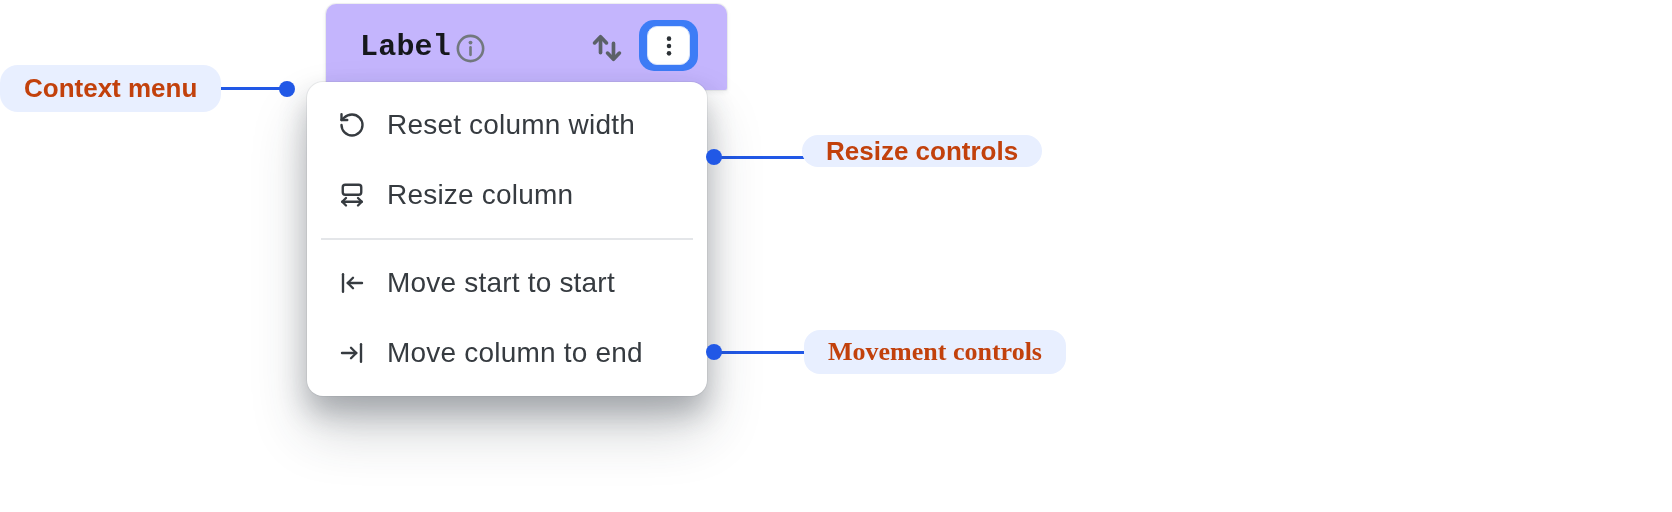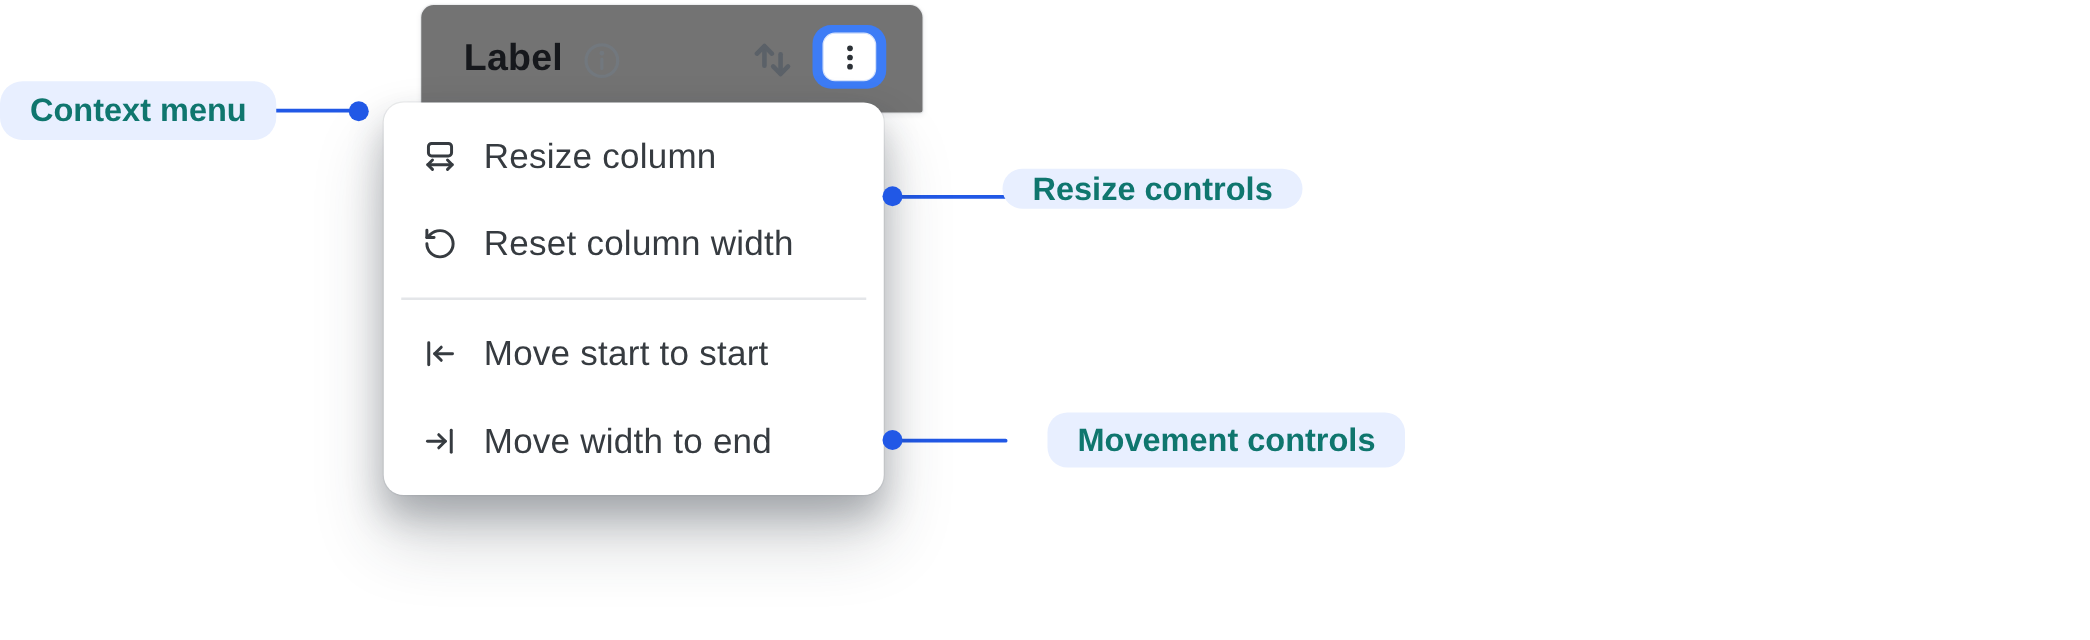--- a/index.html
+++ b/index.html
@@ -5,23 +5,24 @@
   * { margin:0; padding:0; box-sizing:border-box; }
   html,body { background:#fff; }
   .canvas {
     position:relative; width:1672px; height:512px; overflow:hidden;
     background:#ffffff;
     font-family:"Liberation Sans","DejaVu Sans",sans-serif;
   }
 
   
   .col-header {
-    position:absolute; left:337px; top:4px; width:401px; height:86px;
-    background:#737373; border-radius:10px 10px 2px 2px;
+    position:absolute; left:326px; top:4px; width:401px; height:86px;
+    background:#c4b5fd; border-radius:10px 10px 2px 2px;
     box-shadow:0 0 0 1px rgba(120,130,140,.10), 0 2px 5px rgba(30,40,50,.08);
+    font-family:Liberation Mono, monospace;
   }
   .col-header .hdr-label {
     position:absolute; left:34px; top:0; height:86px; line-height:86px;
     font-size:30px; font-weight:600; color:#16181c; letter-spacing:.2px;
   }
   .icon-btn { position:absolute; display:flex; align-items:center; justify-content:center; cursor:pointer; background:none; border:none; }
   .info-btn { left:127px; top:27px; width:34px; height:34px; }
   .sort-btn { left:260px; top:22px; width:42px; height:44px; }
   .dots-outer {
     position:absolute; left:313px; top:16px; width:59px; height:51px;
@@ -48,26 +49,26 @@
     cursor:pointer;
   }
   .menu-item .mi-icon { width:30px; height:30px; margin-right:20px; flex:0 0 auto; display:flex; }
   .menu-item .mi-label { font-size:28px; color:#363b40; letter-spacing:.2px; white-space:nowrap; }
   .menu-divider { height:1.5px; background:#e4e6e9; margin:8px 14px; }
 
   
   .pill {
     position:absolute; display:flex; align-items:center;
     background:#e8efff; border-radius:16px; padding:0 24px;
-    font-size:26px; font-weight:600; color:#0f766e; white-space:nowrap;
+    font-size:26px; font-weight:600; color:#c2410c; white-space:nowrap;
     z-index:6;
   }
   .pill.ctx   { left:0;    top:65px;  height:47px; border-radius:18px; }
   .pill.rsz   { left:802px; top:135px; height:32px; }
-  .pill.mvt   { left:838px; top:330px; height:44px; }
+  .pill.mvt   { left:804px; top:330px; height:44px;font-family:Liberation Serif, serif; }
   .conn-line { position:absolute; height:3px; background:#2158e6; border-radius:2px; z-index:4; }
   .line-ctx { left:192px; top:87px;    width:92px; }
   .line-rsz { left:712px; top:155.5px; width:94px; }
   .line-mvt { left:712px; top:350.5px; width:94px; }
   .conn-dot { position:absolute; width:16px; height:16px; border-radius:50%; background:#2158e6; z-index:6; }
   .dot-ctx { left:279px; top:81px; }
   .dot-rsz { left:706px; top:149px; }
   .dot-mvt { left:706px; top:344px; }
 
   svg { display:block; }
@@ -112,37 +113,37 @@
         </span>
       </div>
     </div>
   </div>
 
   <div class="menu">
 
     <div class="menu-item">
       <span class="mi-icon">
         <svg width="30" height="30" viewBox="0 0 24 24" fill="none" stroke="#363b40" stroke-width="1.9" stroke-linecap="round" stroke-linejoin="round">
+          <path d="M3.6 12a8.4 8.4 0 1 0 8.4-8.4 9.1 9.1 0 0 0-6.3 2.56L3.6 8"></path>
+          <path d="M3.6 3.4V8h4.6"></path>
+        </svg>
+      </span>
+      <span class="mi-label">Reset column width</span>
+    </div>
+
+    <div class="menu-item">
+      <span class="mi-icon">
+        <svg width="30" height="30" viewBox="0 0 24 24" fill="none" stroke="#363b40" stroke-width="1.9" stroke-linecap="round" stroke-linejoin="round">
           <rect x="4.6" y="3.8" width="14.8" height="8" rx="2"></rect>
           <path d="M4.2 17.4h15.6"></path>
           <path d="M7.2 14.4l-3 3 3 3"></path>
           <path d="M16.8 14.4l3 3-3 3"></path>
         </svg>
       </span>
       <span class="mi-label">Resize column</span>
-    </div>
-
-    <div class="menu-item">
-      <span class="mi-icon">
-        <svg width="30" height="30" viewBox="0 0 24 24" fill="none" stroke="#363b40" stroke-width="1.9" stroke-linecap="round" stroke-linejoin="round">
-          <path d="M3.6 12a8.4 8.4 0 1 0 8.4-8.4 9.1 9.1 0 0 0-6.3 2.56L3.6 8"></path>
-          <path d="M3.6 3.4V8h4.6"></path>
-        </svg>
-      </span>
-      <span class="mi-label">Reset column width</span>
     </div>
 
     <div class="menu-divider"></div>
 
 
     <div class="menu-item">
       <span class="mi-icon">
         <svg width="30" height="30" viewBox="0 0 24 24" fill="none" stroke="#363b40" stroke-width="1.9" stroke-linecap="round" stroke-linejoin="round">
           <path d="M4.8 5v14"></path>
           <path d="M20 12H8.6"></path>
@@ -153,21 +154,21 @@
     </div>
 
     <div class="menu-item">
       <span class="mi-icon">
         <svg width="30" height="30" viewBox="0 0 24 24" fill="none" stroke="#363b40" stroke-width="1.9" stroke-linecap="round" stroke-linejoin="round">
           <path d="M19.2 5v14"></path>
           <path d="M4 12h11.4"></path>
           <path d="M11.2 7.8 15.4 12l-4.2 4.2"></path>
         </svg>
       </span>
-      <span class="mi-label">Move width to end</span>
+      <span class="mi-label">Move column to end</span>
     </div>
 
   </div>
 
   <div class="conn-line line-ctx"></div>
   <div class="conn-dot dot-ctx"></div>
   <div class="pill ctx">Context menu</div>
 
   <div class="conn-line line-rsz"></div>
   <div class="conn-dot dot-rsz"></div>

